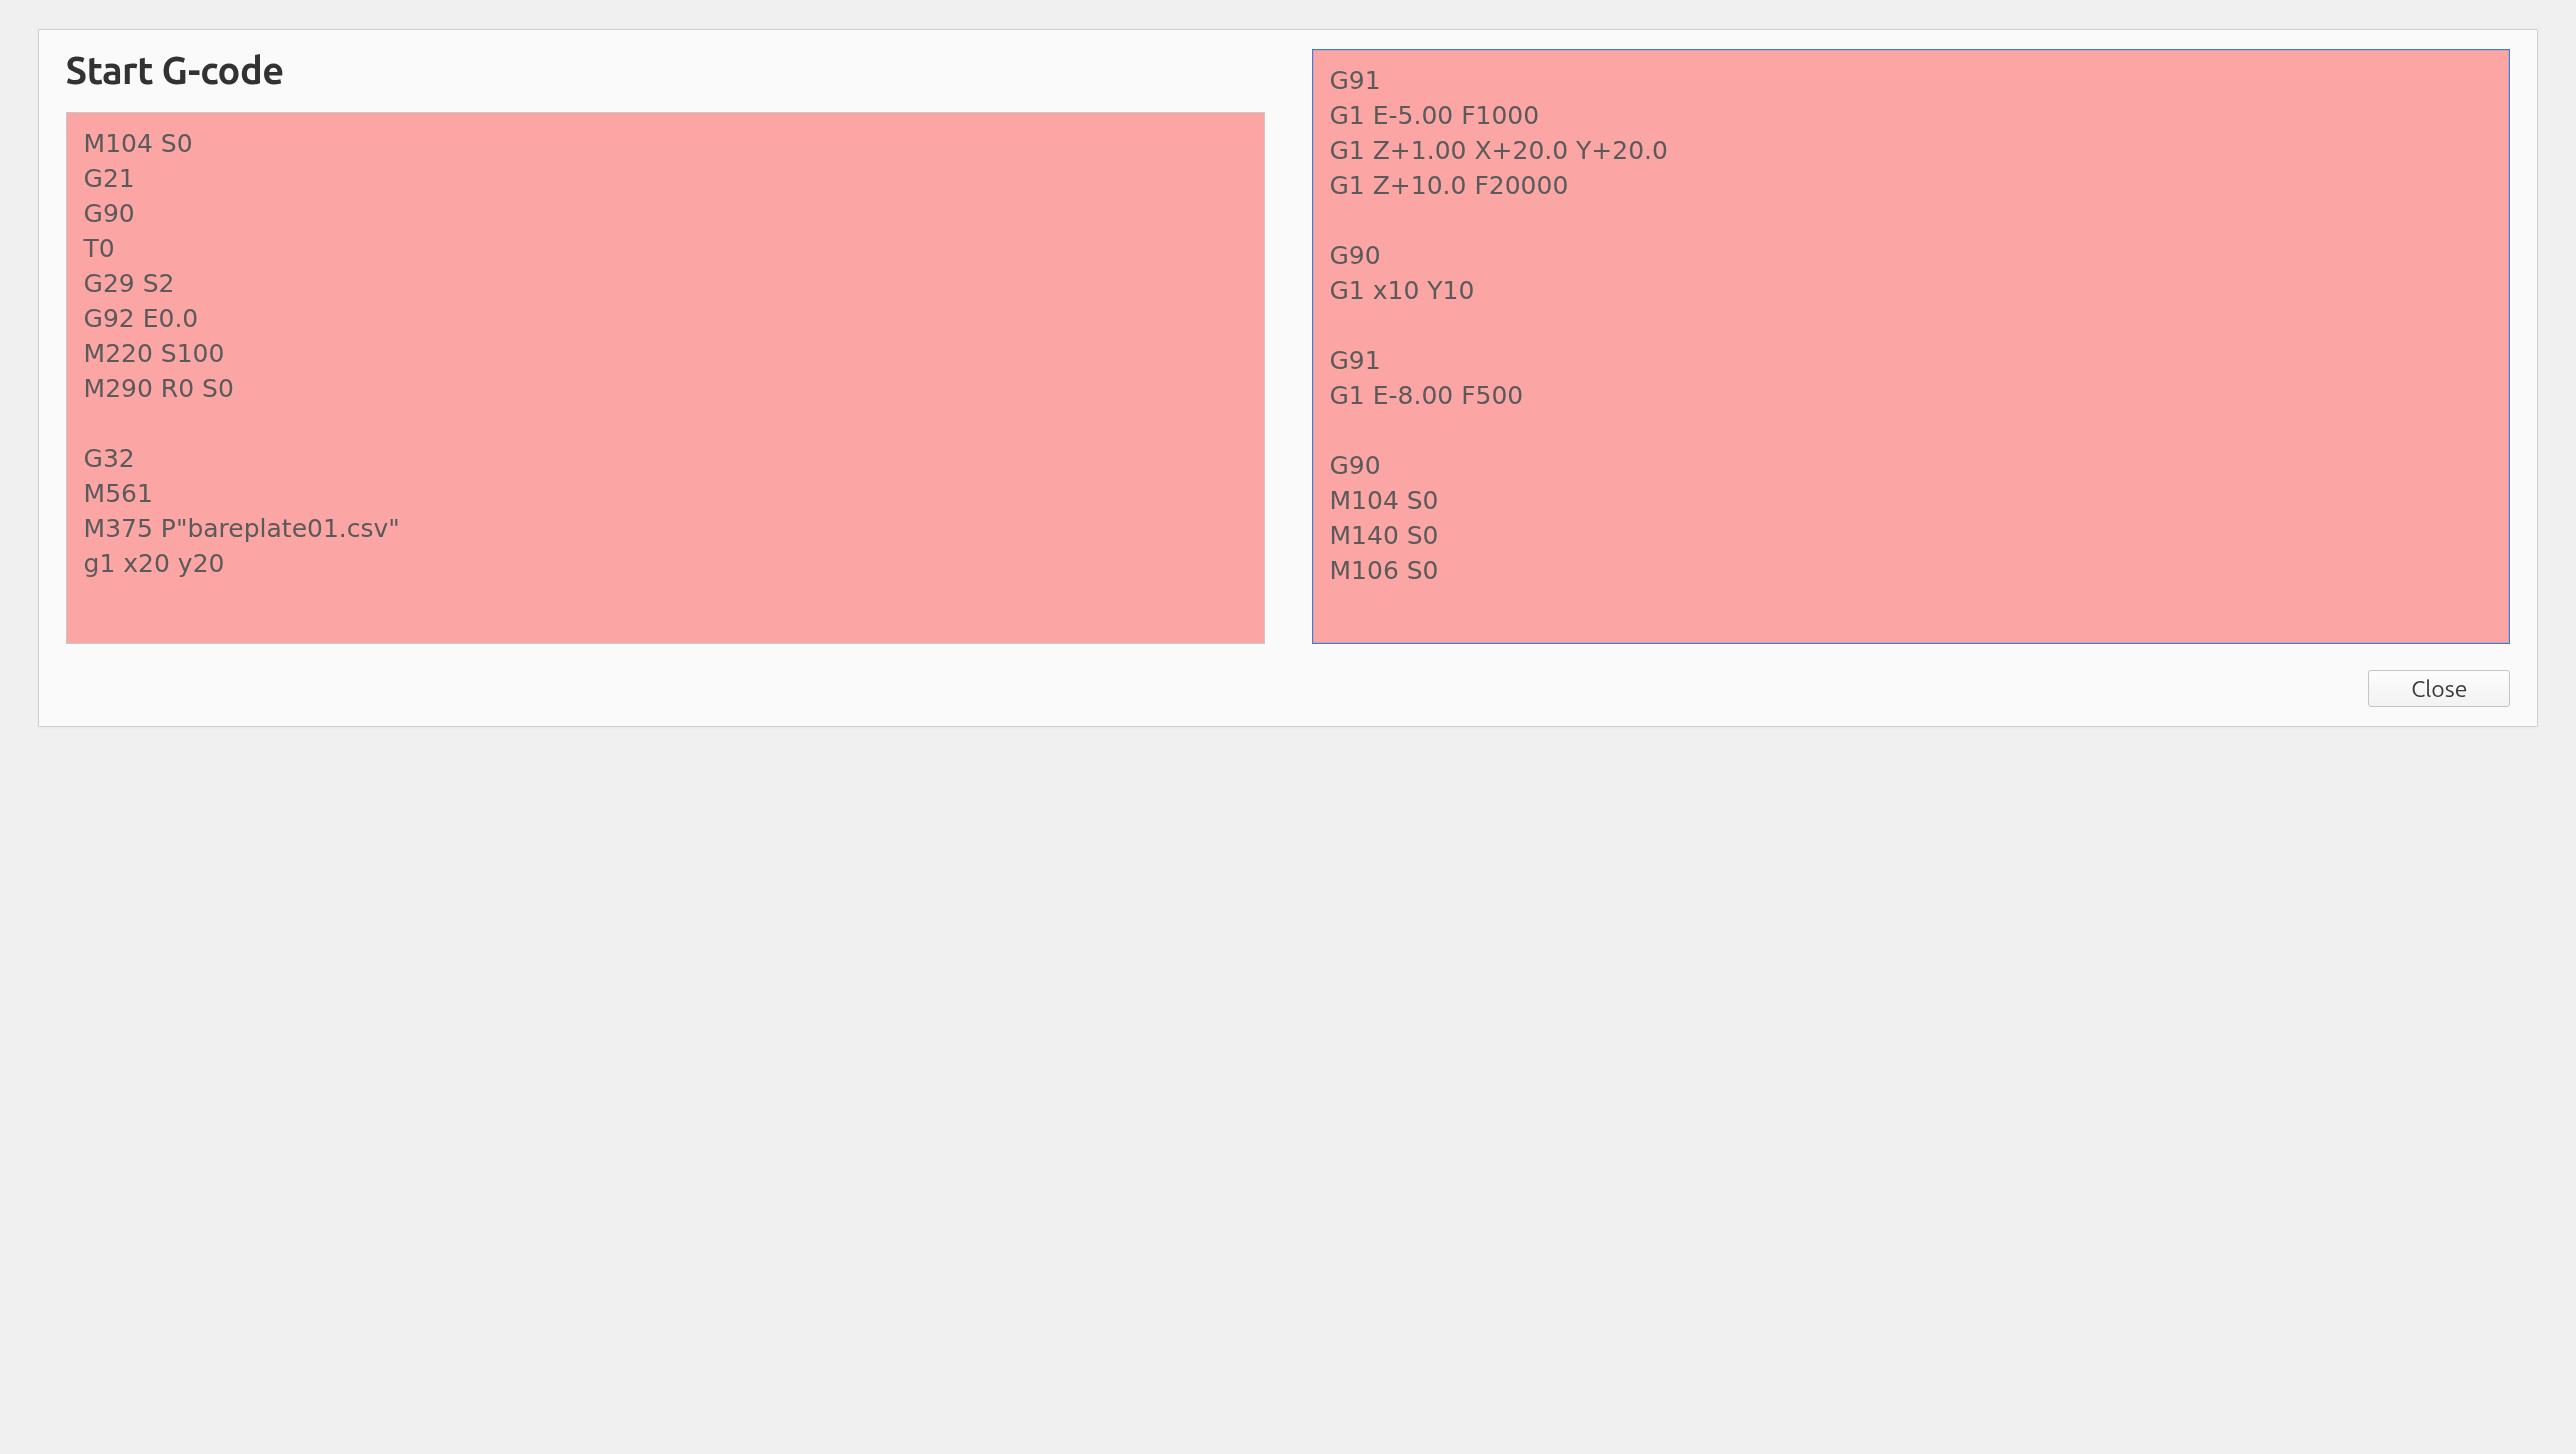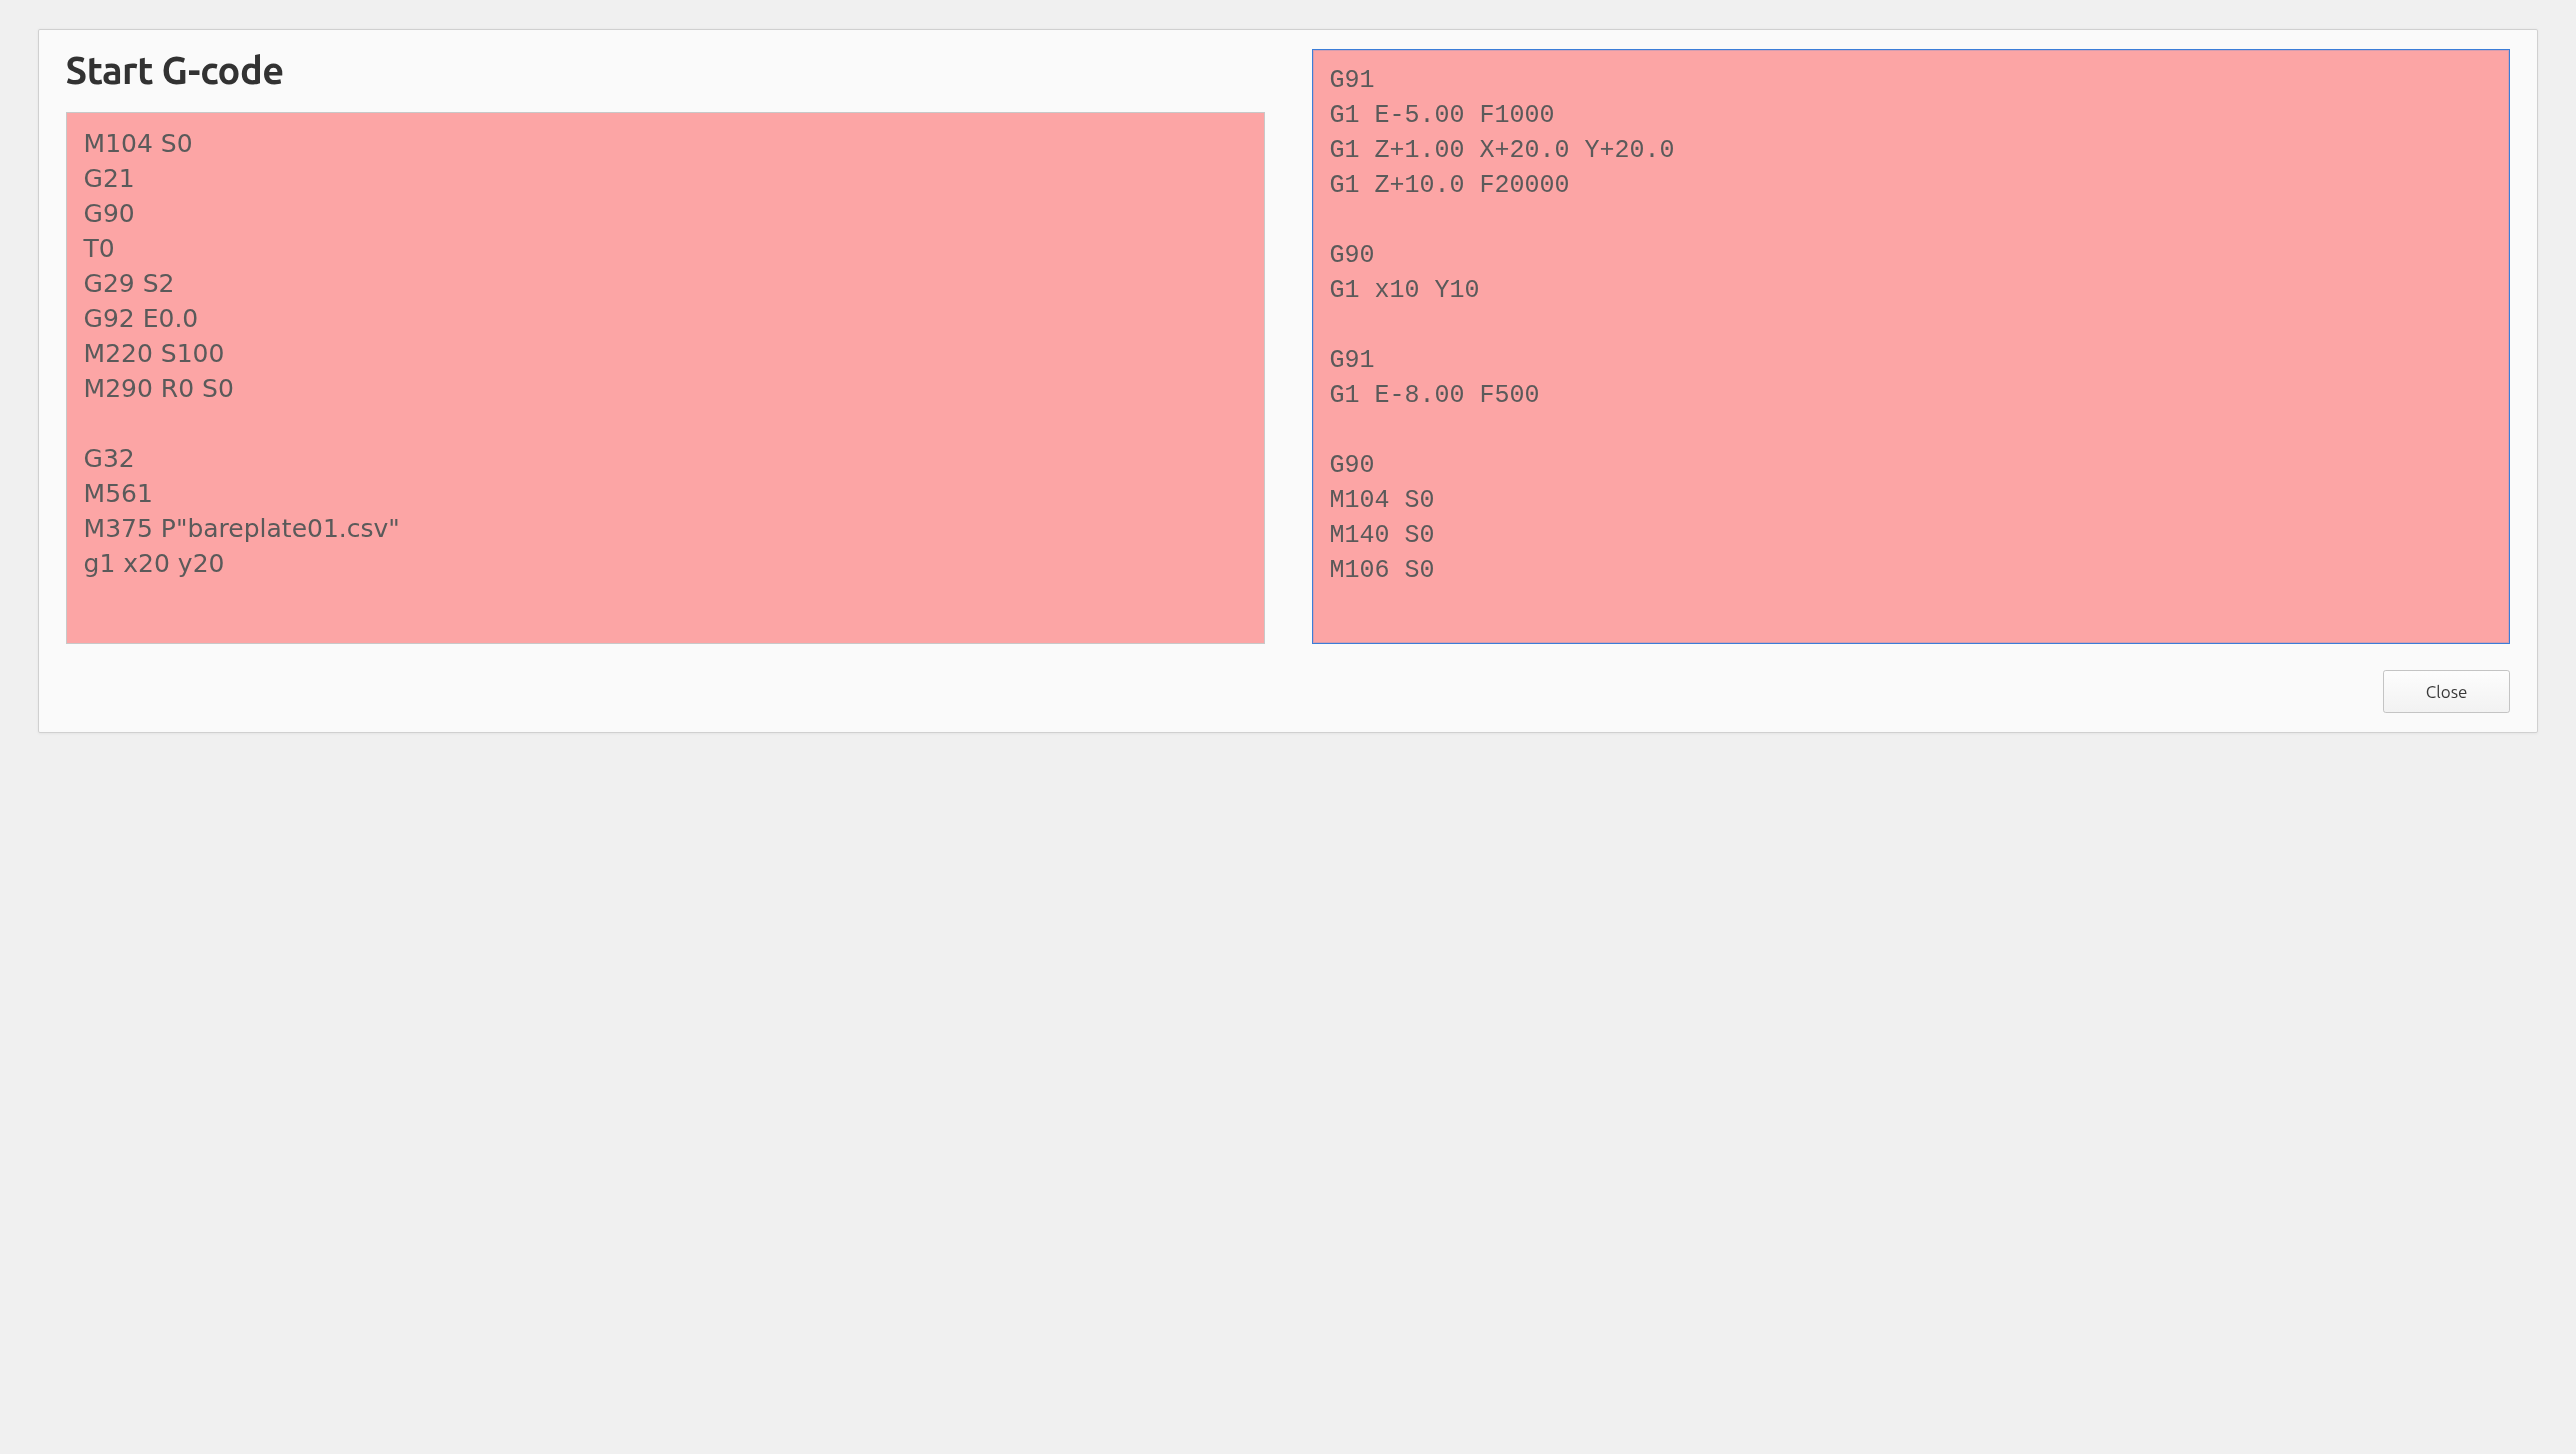--- a/index.html
+++ b/index.html
@@ -46,33 +46,32 @@
       font-size: 25px;
       line-height: 1.4;
       color: #5a5a5a;
       white-space: pre-wrap;
       resize: none;
       outline: none;
     }
     .code-box.focused {
       border: 0.9px solid #3b7dd8;
       box-shadow: inset 0 0 0 0.9px rgba(59,125,216,0.2);
-      font-family: Liberation Mono, monospace;
     }
     .footer {
       display: flex;
       justify-content: flex-end;
       margin-top: 26.6px;
     }
     .btn {
       background: linear-gradient(#fdfdfd, #f2f2f2);
       border: 0.9px solid #c4c4c4;
       border-radius: 2.8px;
-      padding: 11px 42px;
-      font-size: 17px;
+      padding: 5px 42px;
+      font-size: 23px;
       color: #3a3a3a;
       cursor: pointer;
       font-family: inherit;
       margin-left: 43px;
     }
   </style>
 </head>
 <body>
 
 <div class="dialog">

